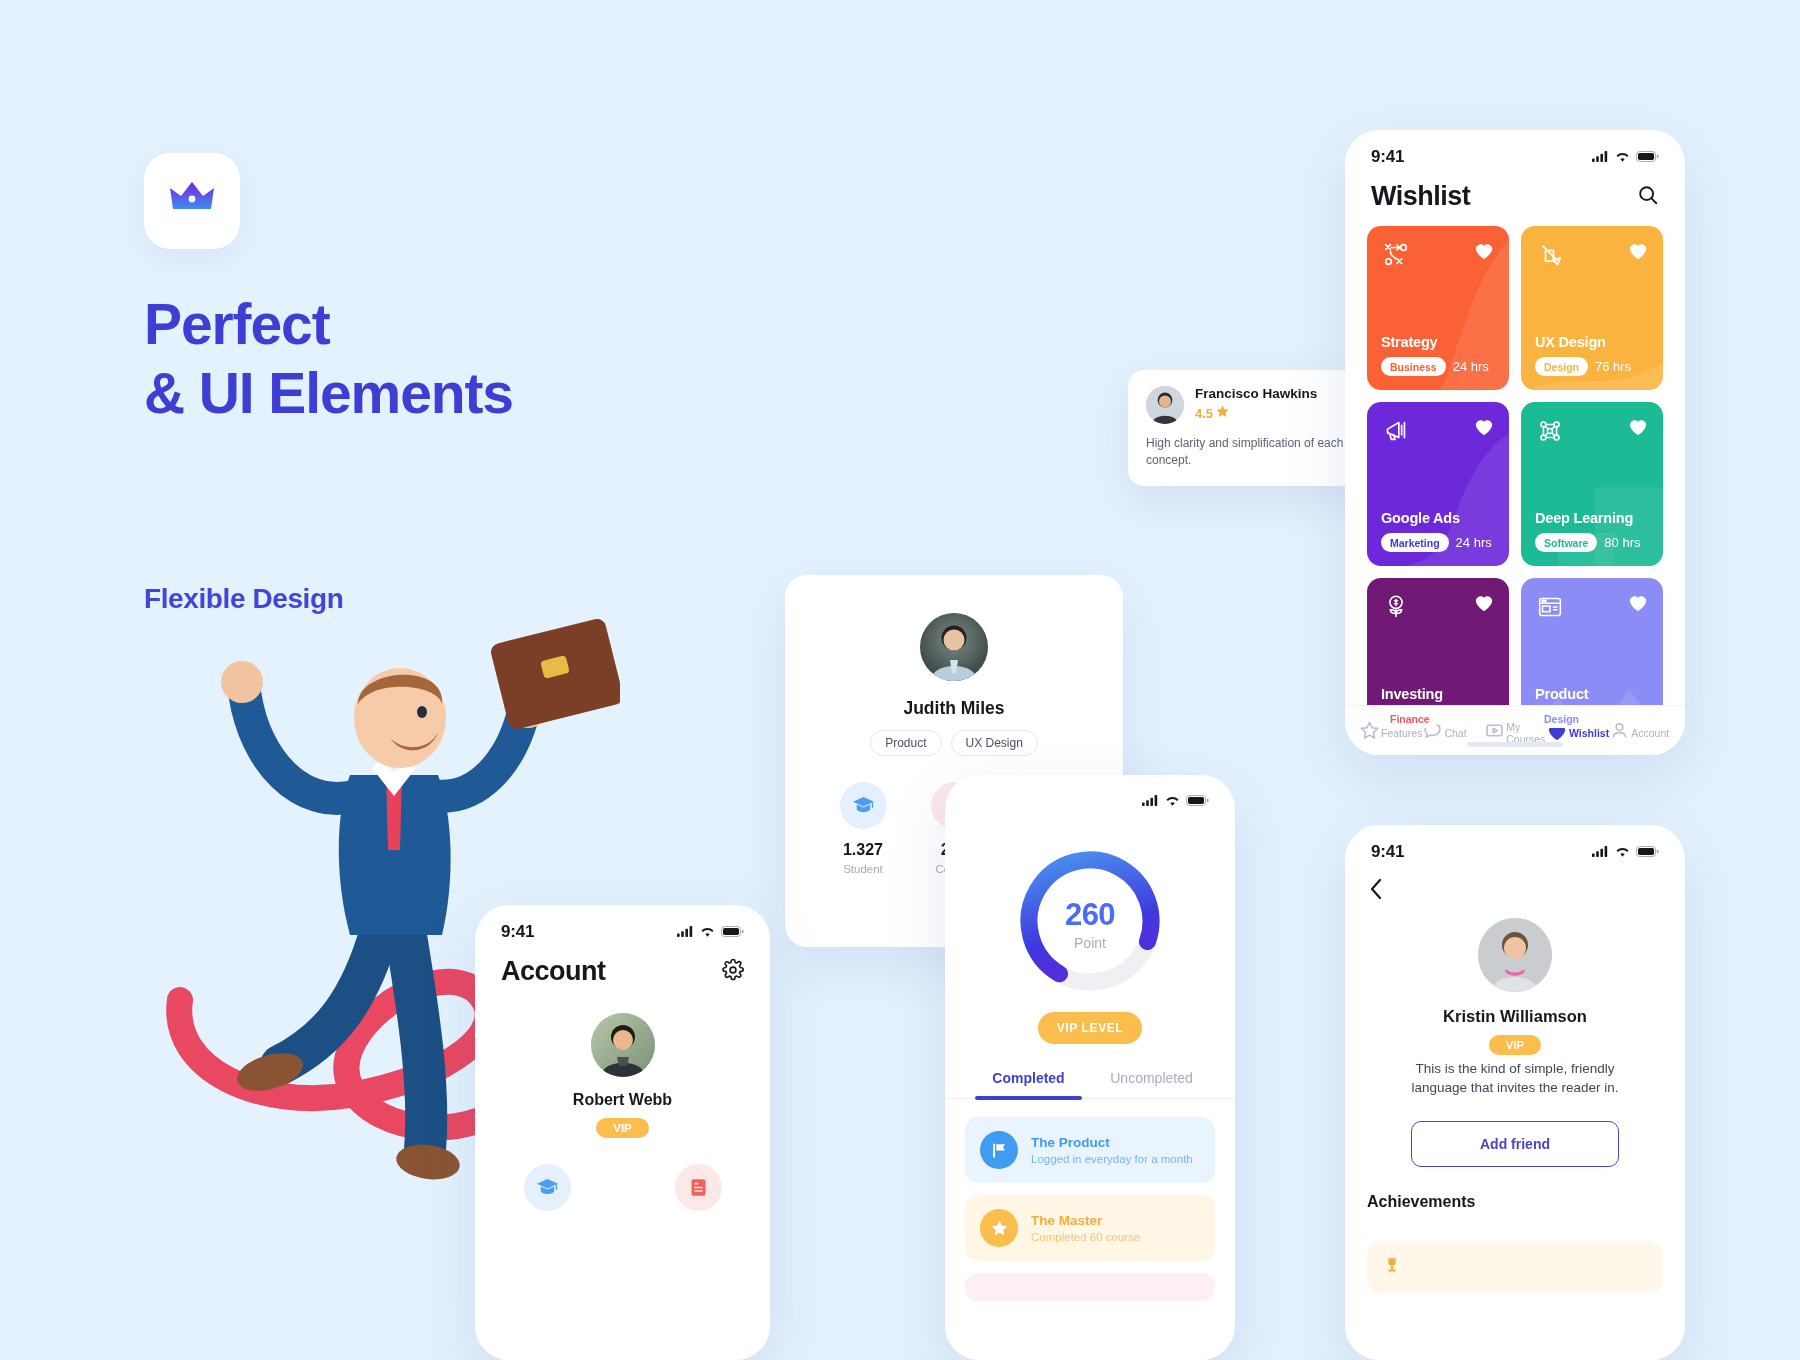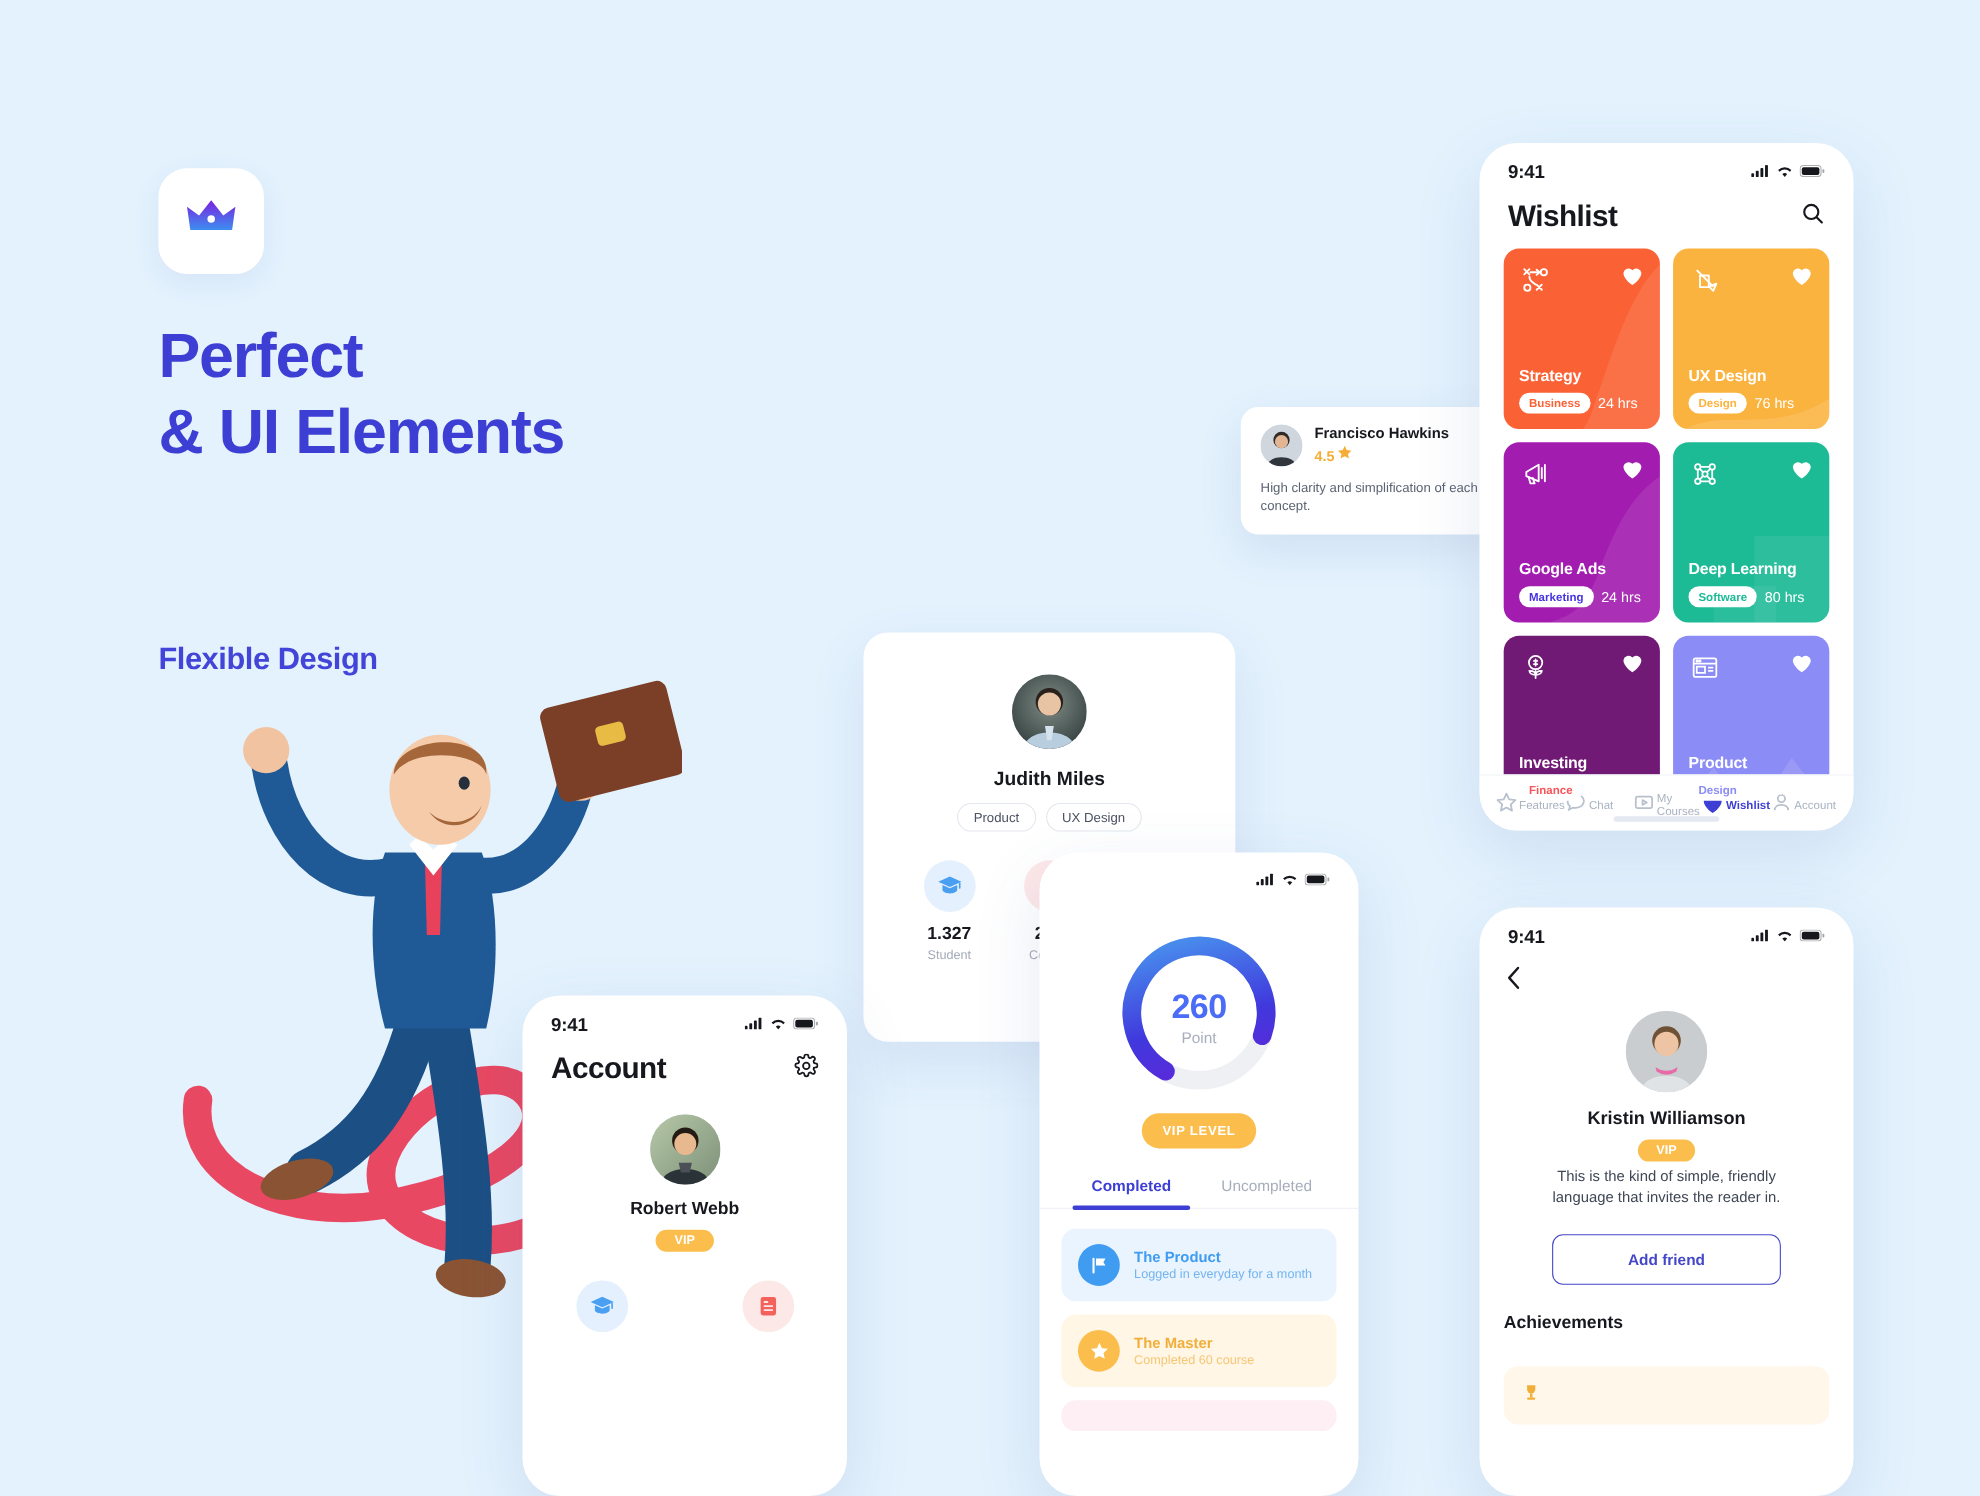--- a/index.html
+++ b/index.html
@@ -519,21 +519,21 @@
         </div>
         <div class="bottom">
           <div class="course-name">UX Design</div>
           <div class="meta-row">
             <span class="chip" style="color:#fbb33f">Design</span>
             <span class="hrs">76 hrs</span>
           </div>
         </div>
       </div>
 
-      <div class="course-card" style="background:#a21caf">
+      <div class="course-card" style="background:#6d28d9">
         <svg class="waves" viewBox="0 0 100 164" preserveAspectRatio="none">
           <path d="M0 140 C25 100 45 130 62 80 C75 44 88 30 100 22 L100 164 L0 164 Z" fill="#fff" fill-opacity=".09"></path>
         </svg>
         <div class="top-row">
           <span>
             <svg width="30" height="30" viewBox="0 0 32 32" fill="none" stroke="#fff" stroke-width="1.8" stroke-linejoin="round">
               <path d="M7 14l12-7v16L7 18z"></path>
                 <path d="M9 18l2 7h4l-2-6"></path>
               <path d="M22 10v10M25 7v16" stroke-linecap="round"></path>
             </svg>

